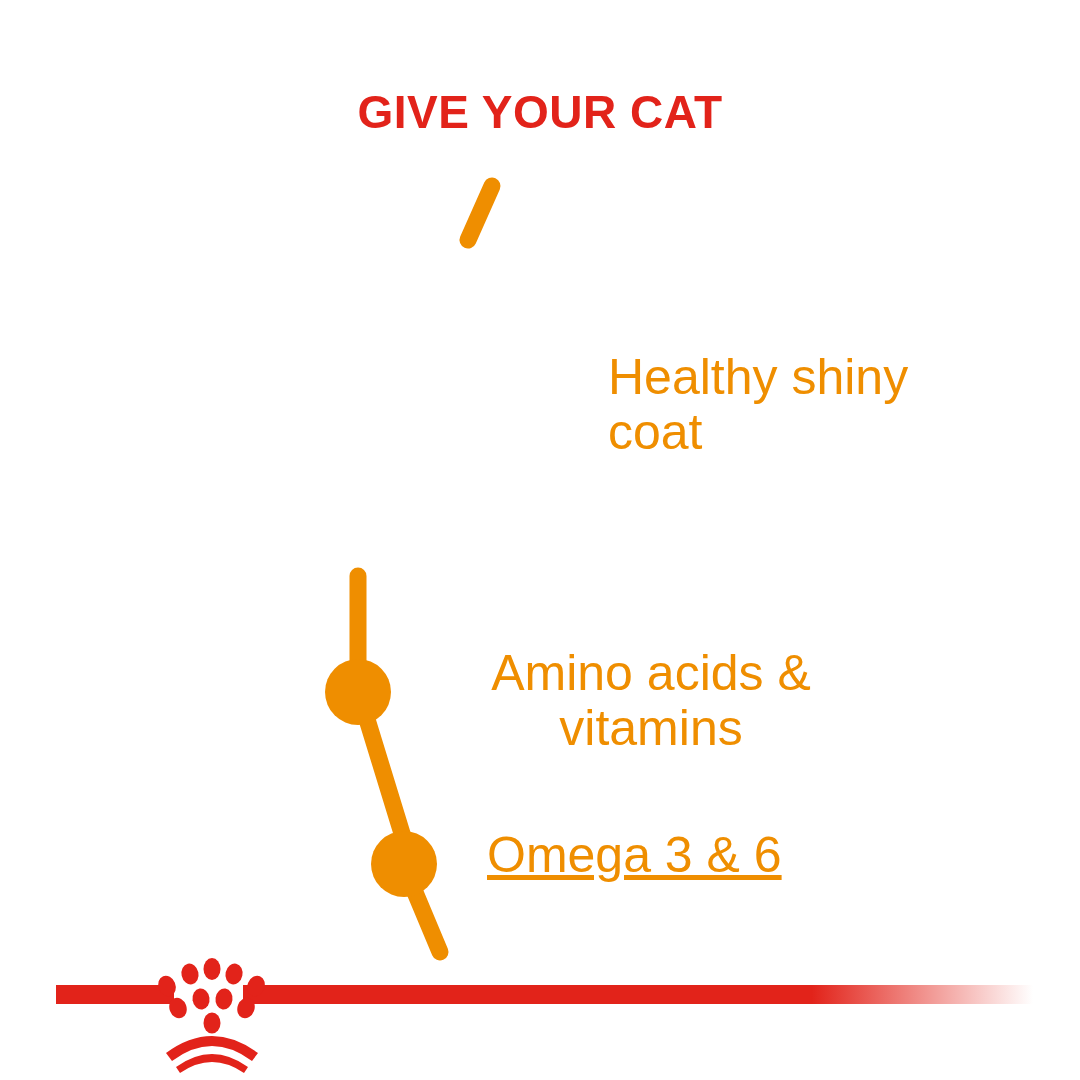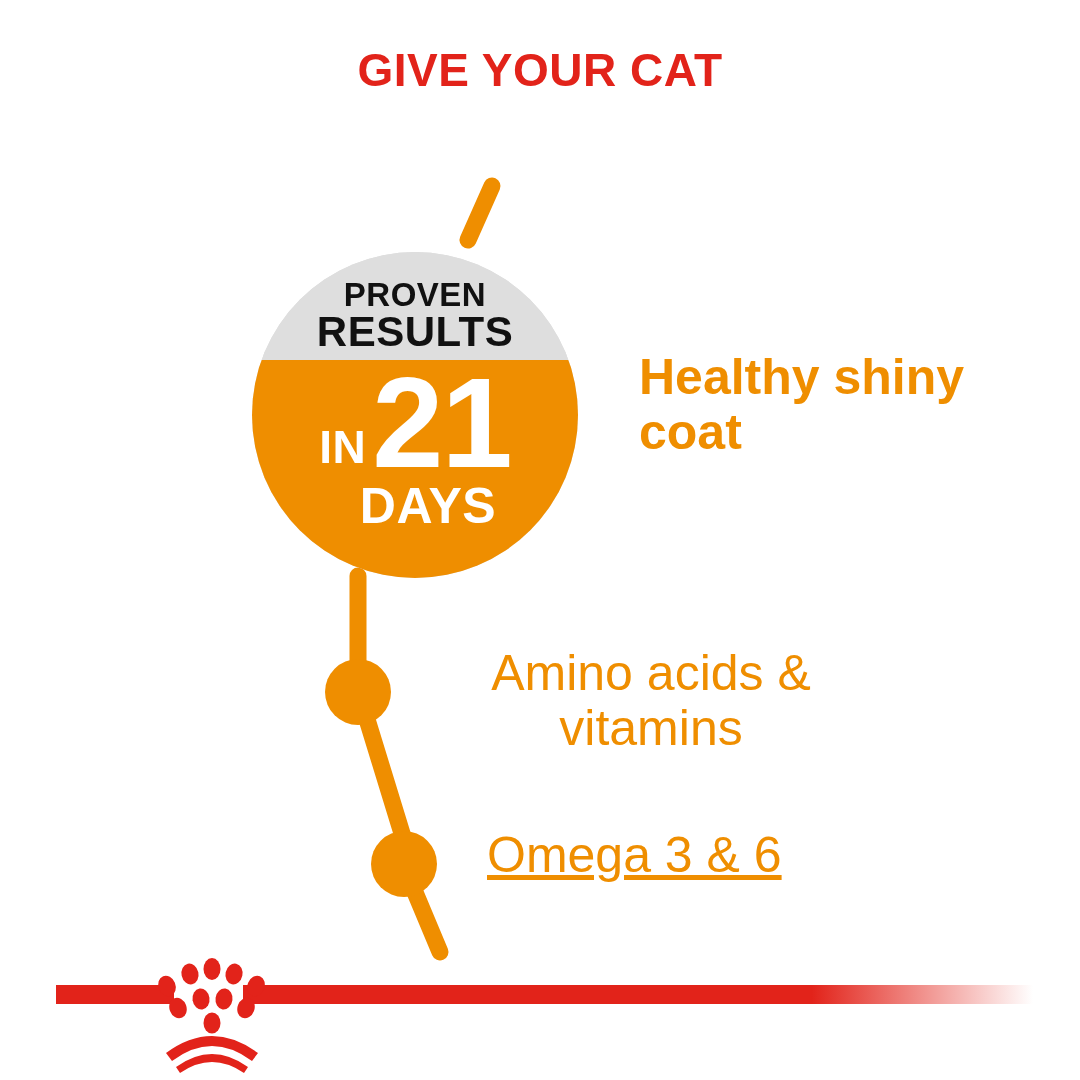--- a/index.html
+++ b/index.html
@@ -21,21 +21,21 @@
     left:0; top:44px;
     width:1080px;
     text-align:center;
     color:#E2231A;
     font-weight:bold;
     font-size:46px;
     line-height:52px;
     letter-spacing:0.5px;
     font-stretch:condensed;
   }
-  #headline .hl-line { display:block; white-space:nowrap; }
+  #headline .hl-line { display:block; white-space:nowrap;margin-top:42px; }
 
   
   #connectors {
     position:absolute;
     left:0; top:0;
     width:1080px; height:1080px;
     pointer-events:none;
   }
 
   
@@ -114,21 +114,21 @@
 
   
   .benefit {
     position:absolute;
     color:#EF8E00;
     font-size:50px;
     line-height:55px;
     font-weight:normal;
     white-space:pre-line;
   }
-  #benefit-0 { left:639px; top:350px; width:400px;font-weight:bold; }
+  #benefit-0 { left:608px; top:350px; width:400px; }
   #benefit-1 { left:436px; top:646px; width:430px;text-align:center; }
   #benefit-2 { left:487px; top:828px; width:420px;text-decoration:underline; }
 
   
   #footer {
     position:absolute;
     left:0; top:955px;
     width:1080px; height:125px;
   }
   #footer svg { display:block; }
@@ -146,31 +146,20 @@
     <g id="conn-group" fill="none" stroke="#EF8E00" stroke-width="17" stroke-linecap="round">
       <line x1="468" y1="240" x2="492" y2="186"></line>
       <line x1="358" y1="576" x2="358" y2="665"></line>
       <line x1="358" y1="690" x2="404" y2="840"></line>
       <line x1="404" y1="866" x2="440" y2="952"></line>
     </g>
     <circle cx="358" cy="692" r="33" fill="#EF8E00"></circle>
     <circle cx="404" cy="864" r="33" fill="#EF8E00"></circle>
   </svg>
 
-  <div id="badge">
-    <div id="badge-top"></div>
-    <div id="badge-bottom"></div>
-    <div id="badge-proven">PROVEN</div>
-    <div id="badge-results">RESULTS</div>
-    <div id="badge-mid">
-      <span id="badge-in">IN</span>
-      <span id="badge-number">21</span>
-    </div>
-    <div id="badge-days">DAYS</div>
-  </div>
 
   <div class="benefit" id="benefit-0">Healthy shiny
 coat</div>
   <div class="benefit" id="benefit-1">Amino acids &amp;
 vitamins</div>
   <div class="benefit" id="benefit-2">Omega 3 &amp; 6</div>
 
   <div id="footer">
     <svg viewBox="0 0 1080 125" width="1080" height="125">
       <defs>

